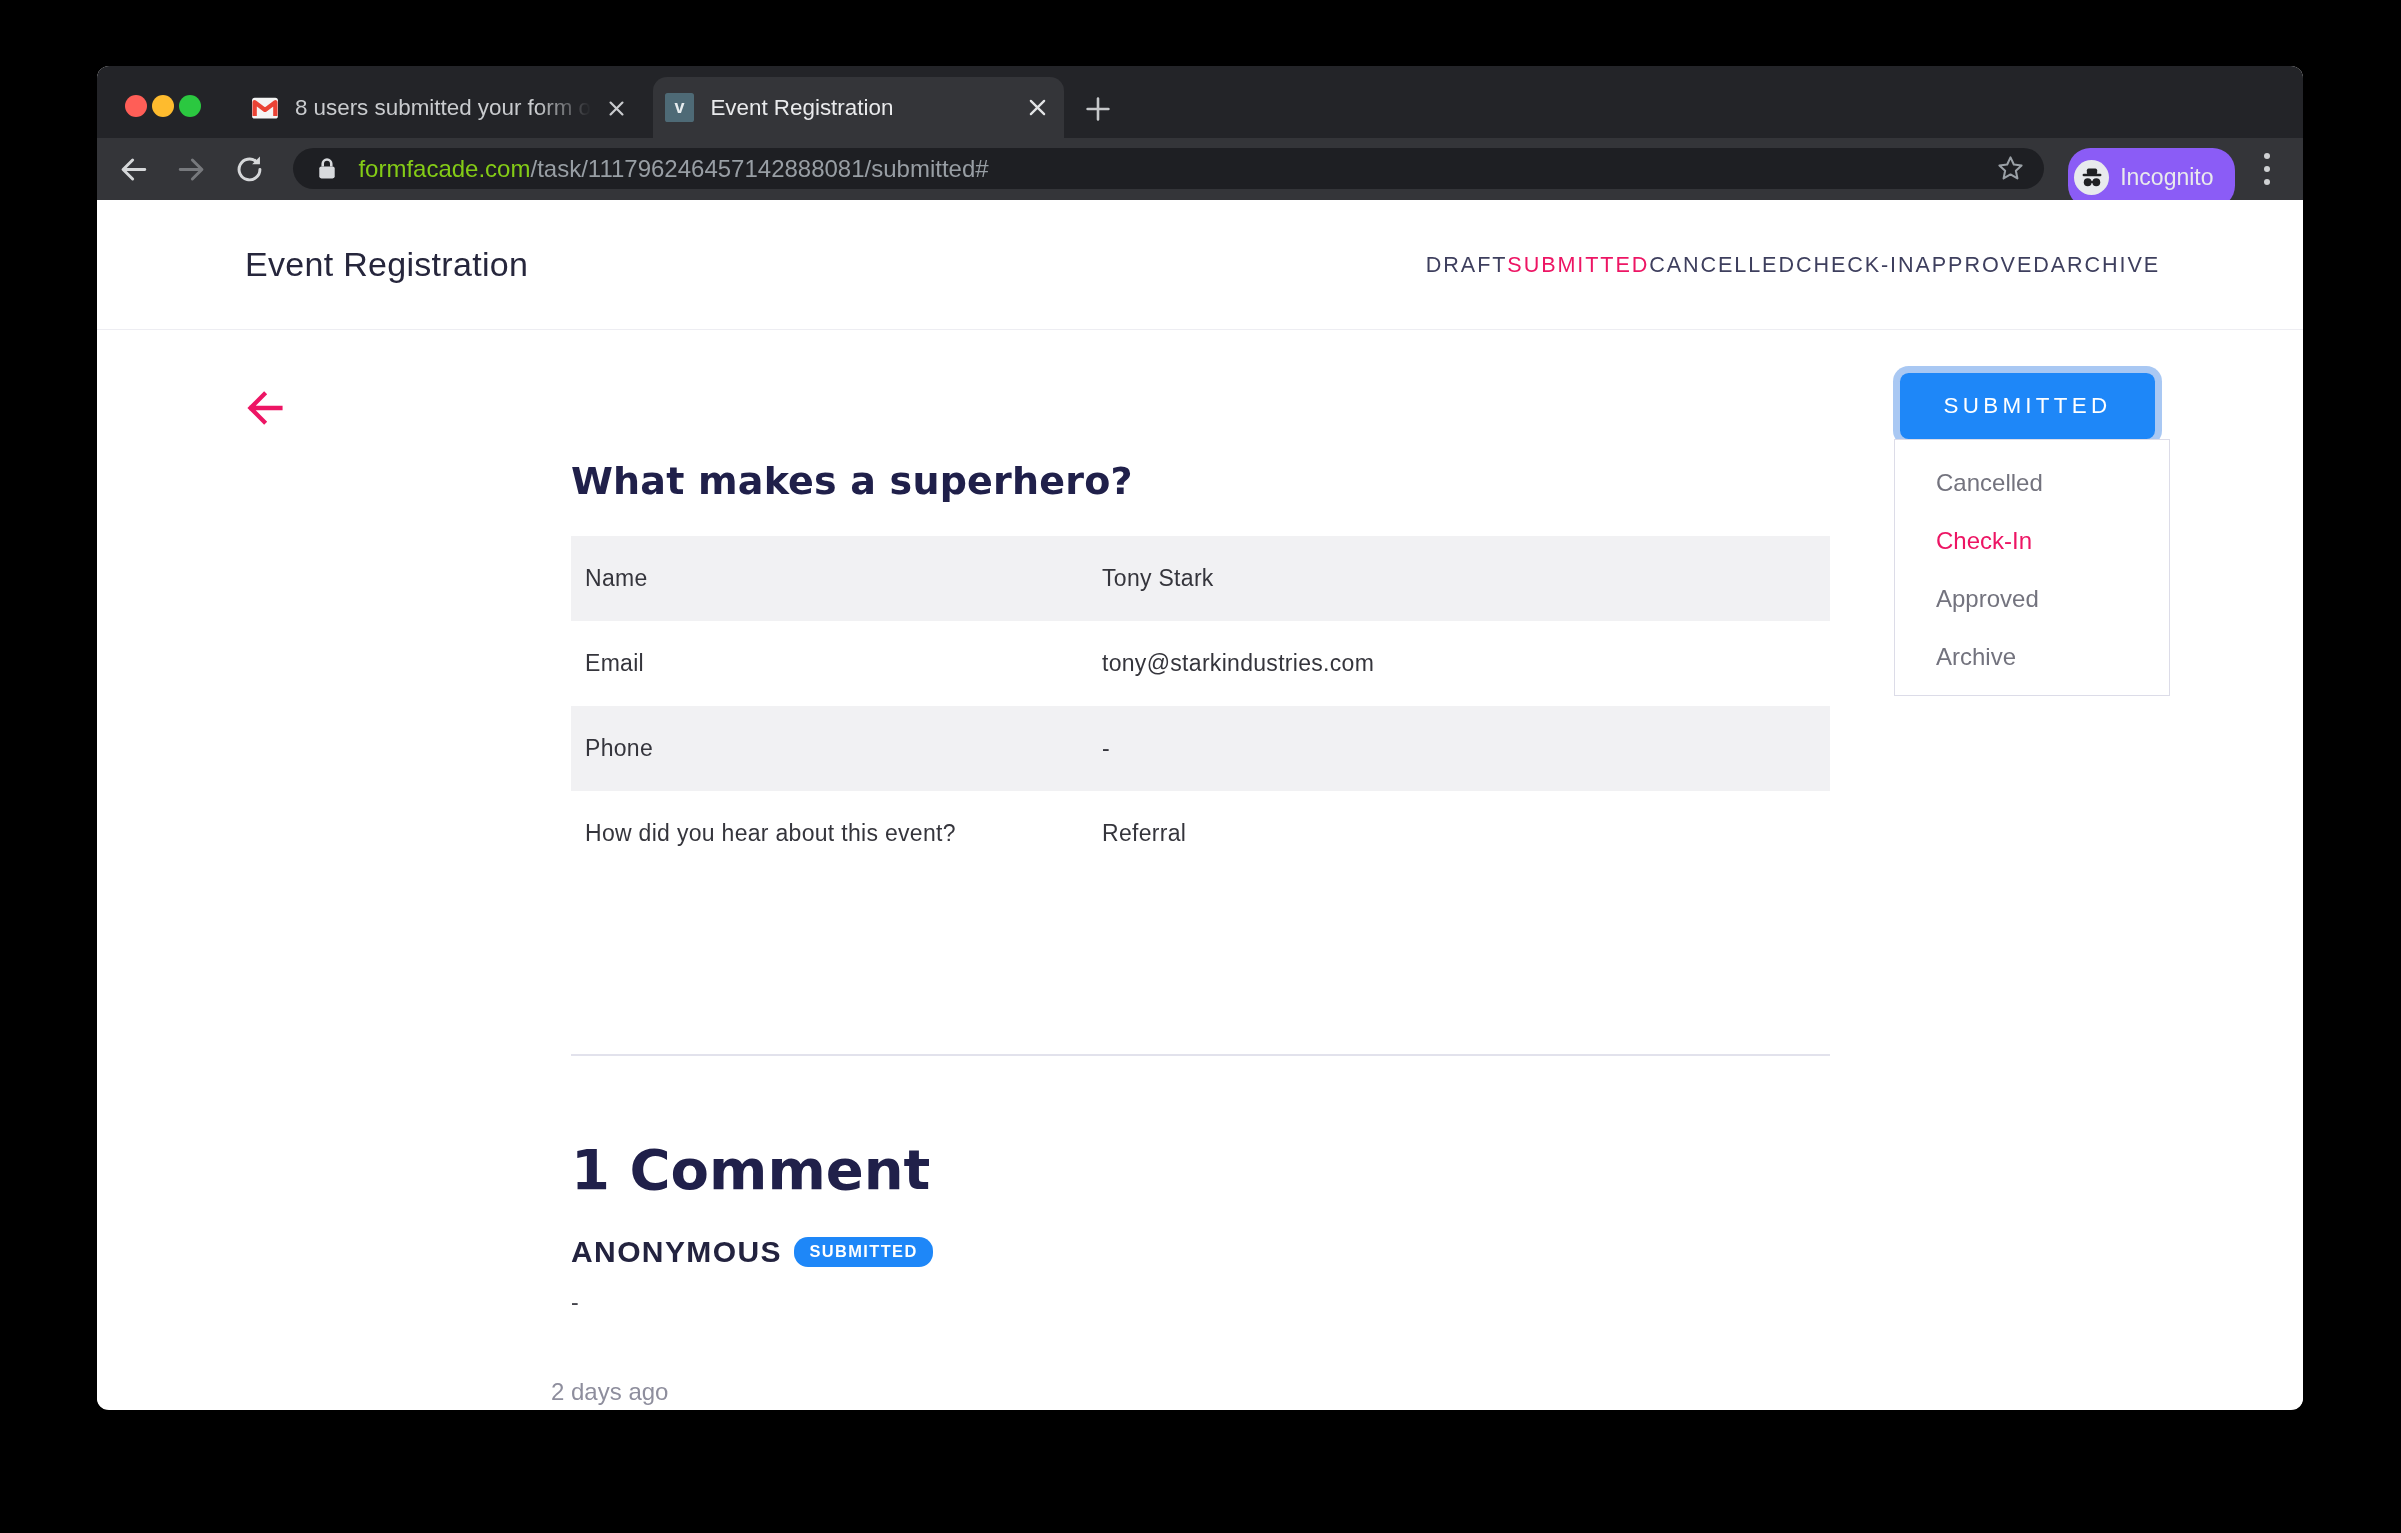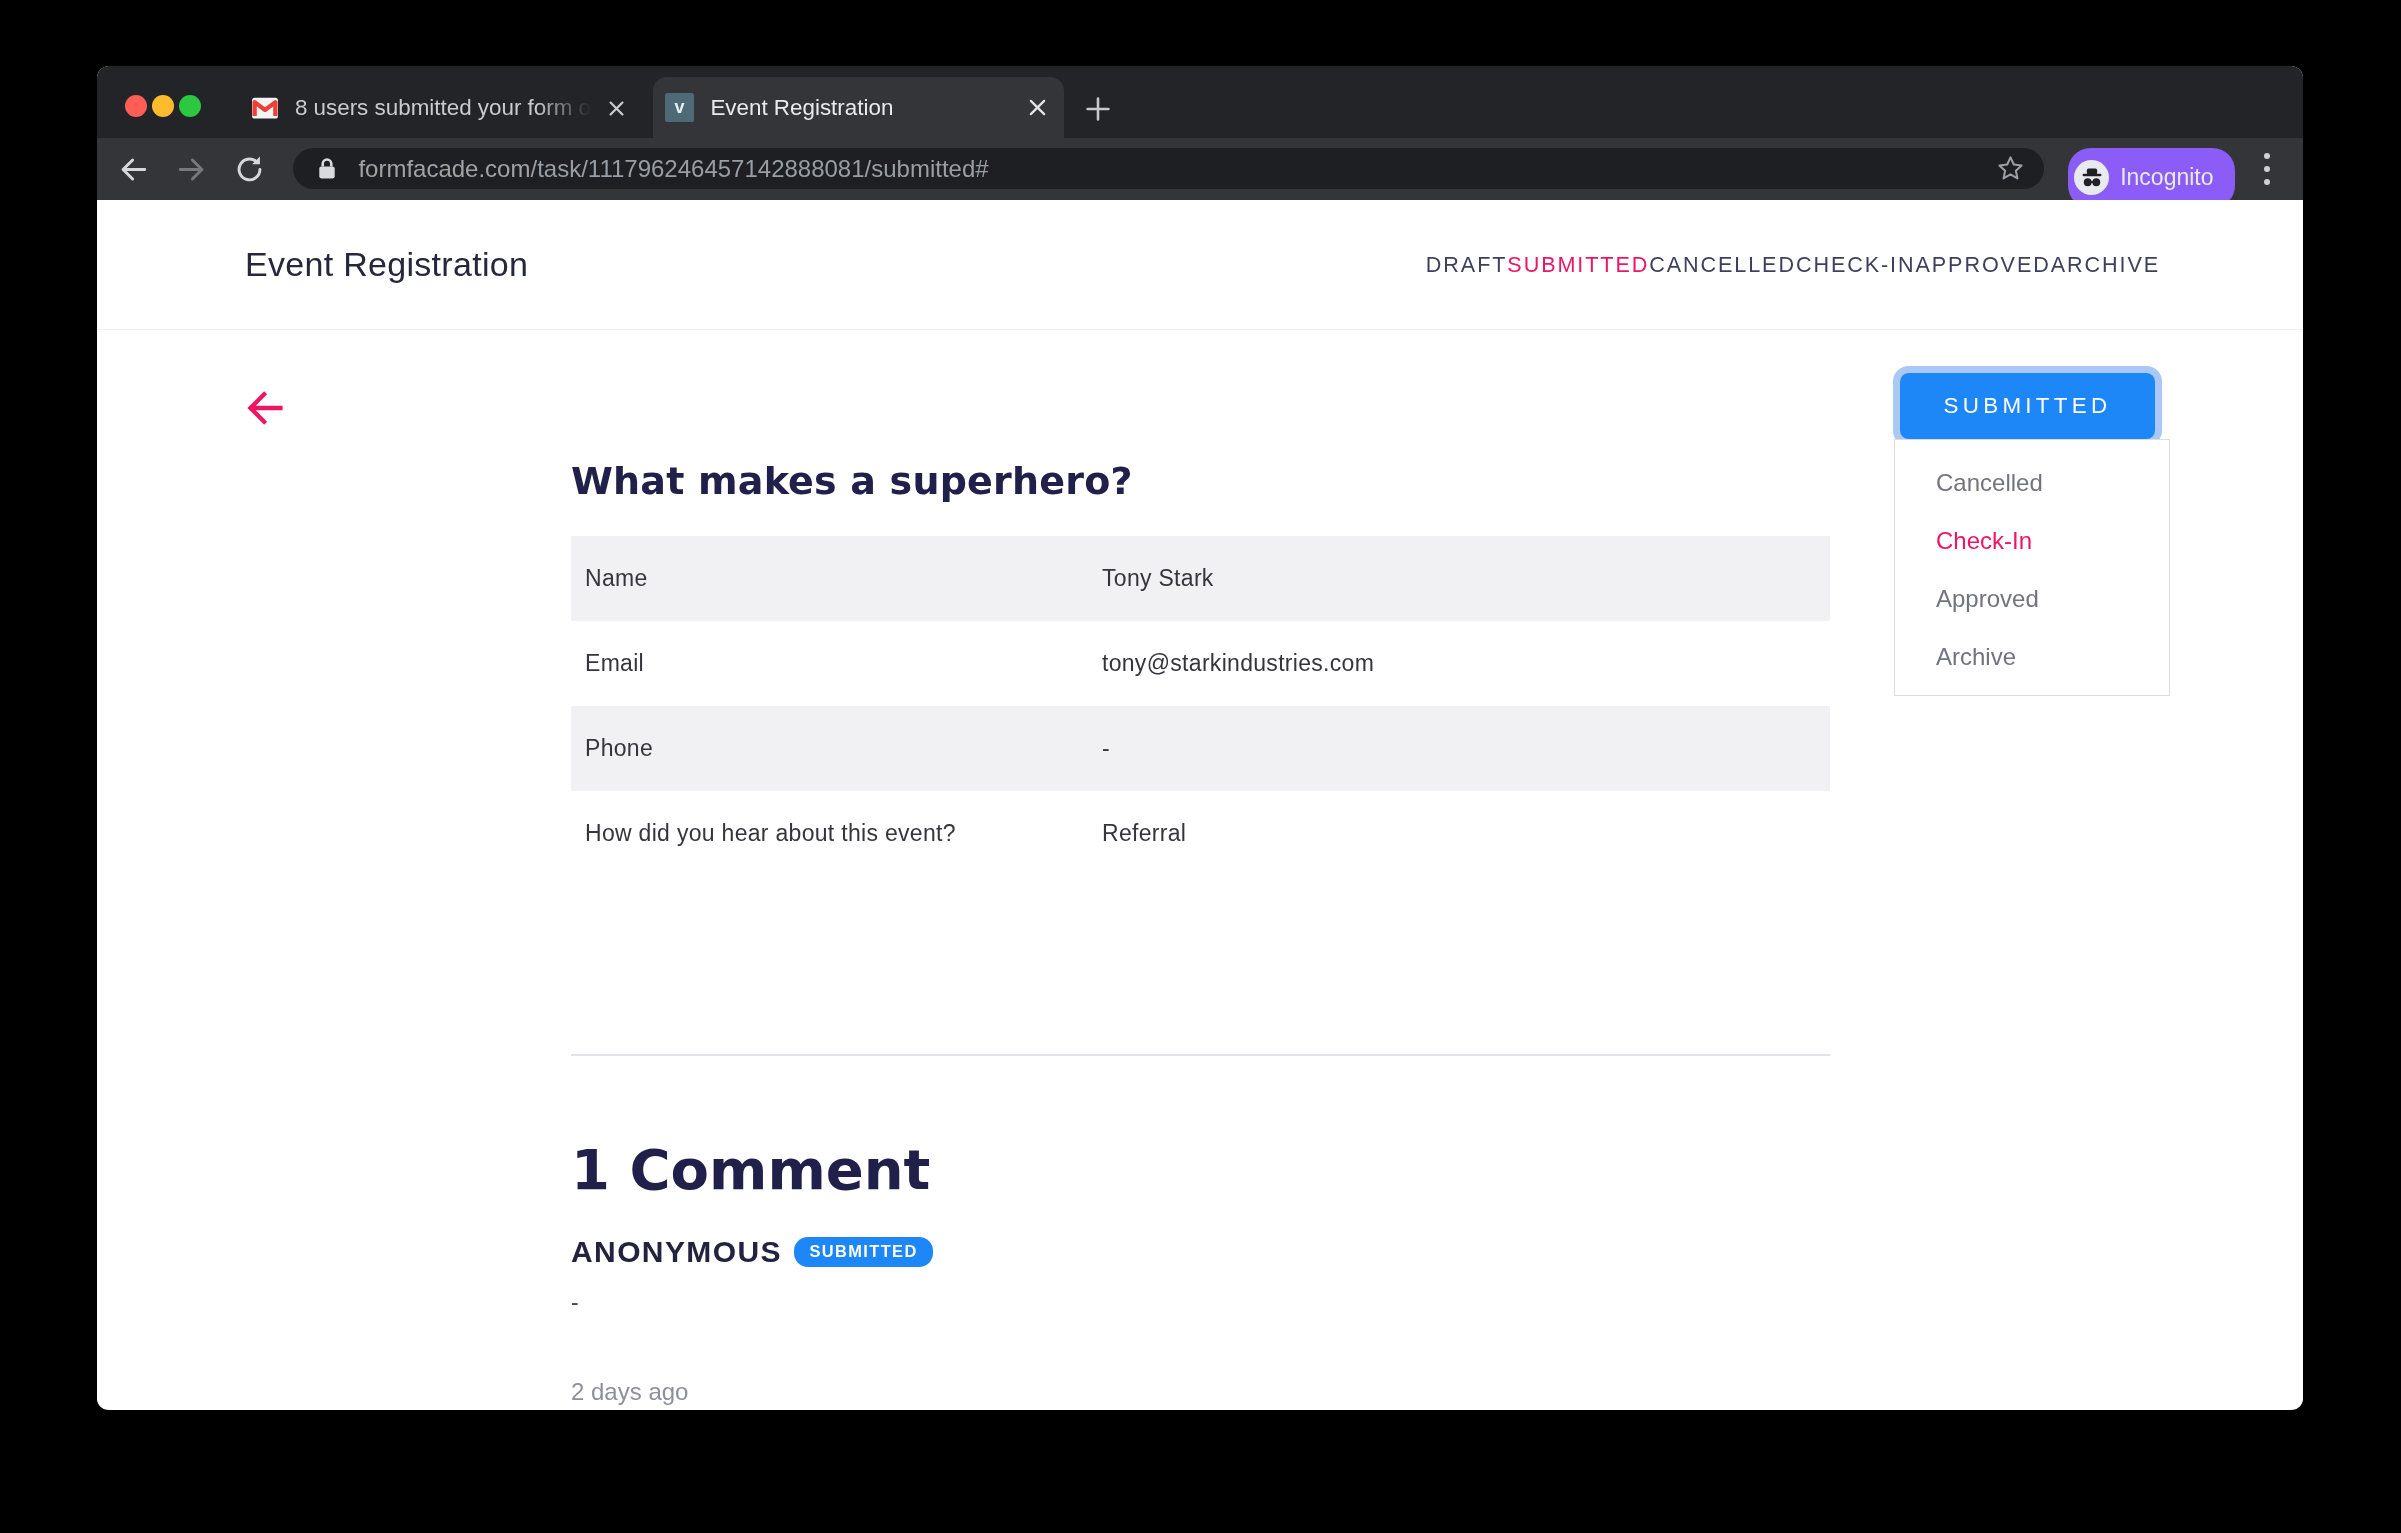--- a/index.html
+++ b/index.html
@@ -41,21 +41,21 @@
 
   
   .toolbar{position:relative;height:62px;background:#343539;}
   .navbtn{position:absolute;top:0;height:62px;width:52px;display:flex;align-items:center;justify-content:center;}
   .btn-back{left:10.4px;} .btn-fwd{left:68px;} .btn-reload{left:126px;}
 
   .omnibox{position:absolute;left:196px;top:10.4px;width:1751px;height:41px;background:#1e1f23;
            border-radius:21px;display:flex;align-items:center;color:#9aa0a6;font-size:24px;}
   .omnibox .lock{margin-left:22.4px;flex:none;}
   .urltext{margin-left:19px;white-space:nowrap;overflow:hidden;flex:1;}
-  .urltext .host{color:#a3a3a3;}
+  .urltext .host{color:#84cc16;}
   .urltext .path{color:#989ea4;}
   .star-wrap{margin-right:19px;flex:none;}
 
   .incog{position:absolute;left:1971px;top:9.5px;width:167px;height:60px;background:#8b5cf6;
          border-radius:22.4px;display:flex;align-items:center;}
   .incog-circle{margin-left:6px;width:35px;height:35px;border-radius:50%;background:#e8eaed;
                 display:flex;align-items:center;justify-content:center;}
   .incog-label{margin-left:11.2px;color:#e9eaec;font-size:23px;}
   .kebab{position:absolute;left:2151px;top:10.4px;width:38px;height:41px;display:flex;flex-direction:column;
          align-items:center;justify-content:center;gap:7px;}
@@ -88,21 +88,21 @@
 
   .divider{position:absolute;left:474px;top:854px;width:1259px;height:1.7px;background:#e2e2ec;}
 
   .comments-heading{position:absolute;left:474px;top:937px;font-family:"DejaVu Sans","Liberation Sans",sans-serif;
                     font-size:56px;font-weight:700;color:#20204a;}
   .comment-meta{position:absolute;left:474px;top:1035px;display:flex;align-items:center;}
   .comment-author{font-size:30px;font-weight:700;letter-spacing:1.4px;color:#23233f;text-align:right;}
   .comment-badge{margin-left:12px;background:#1e87f8;color:#fff;font-size:16.4px;font-weight:700;
                  letter-spacing:1.4px;padding:5.2px 15.5px 6px;border-radius:14px;}
   .comment-body{position:absolute;left:474px;top:1089px;font-size:23px;color:#44444c;}
-  .comment-time{position:absolute;left:474px;top:1178px;font-size:24px;color:#8e8e9d;}
+  .comment-time{position:absolute;left:454px;top:1178px;font-size:24px;color:#8e8e9d;}
 
   
   .status-btn{position:absolute;left:1803px;top:173px;width:255px;height:66px;background:#1e87f8;
               border-radius:8.6px;box-shadow:0 0 0 7px #a9c8f3;display:flex;align-items:center;
               justify-content:center;color:#fff;font-size:22.4px;letter-spacing:4.3px;cursor:pointer;}
   .status-menu{position:absolute;left:1797px;top:239px;width:276px;height:257px;background:#fff;
                border:1.7px solid #dcdce8;padding-top:14px;}
   .status-option{height:58px;line-height:58px;padding-left:41px;font-size:24px;color:#73737e;cursor:pointer;}
   .status-option.pink{color:#ed1564;}
 

